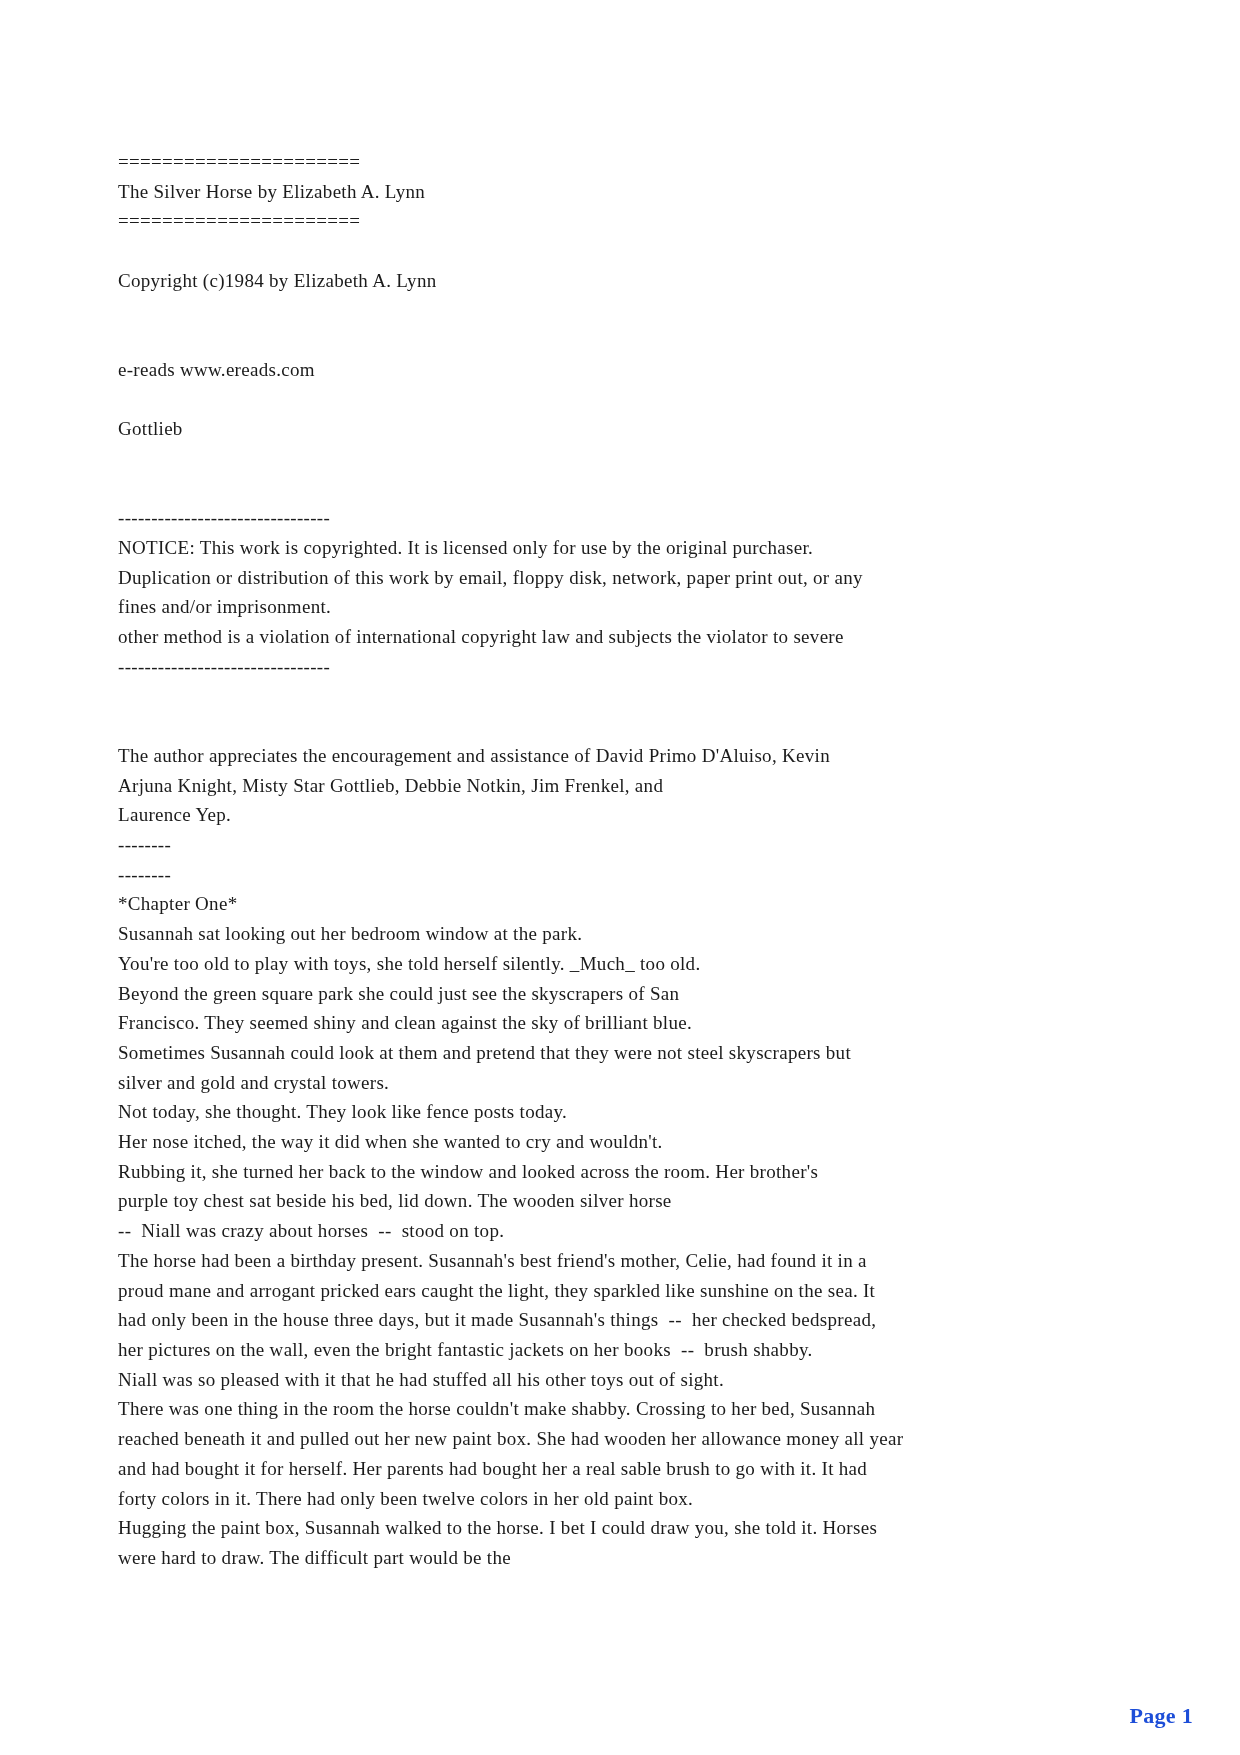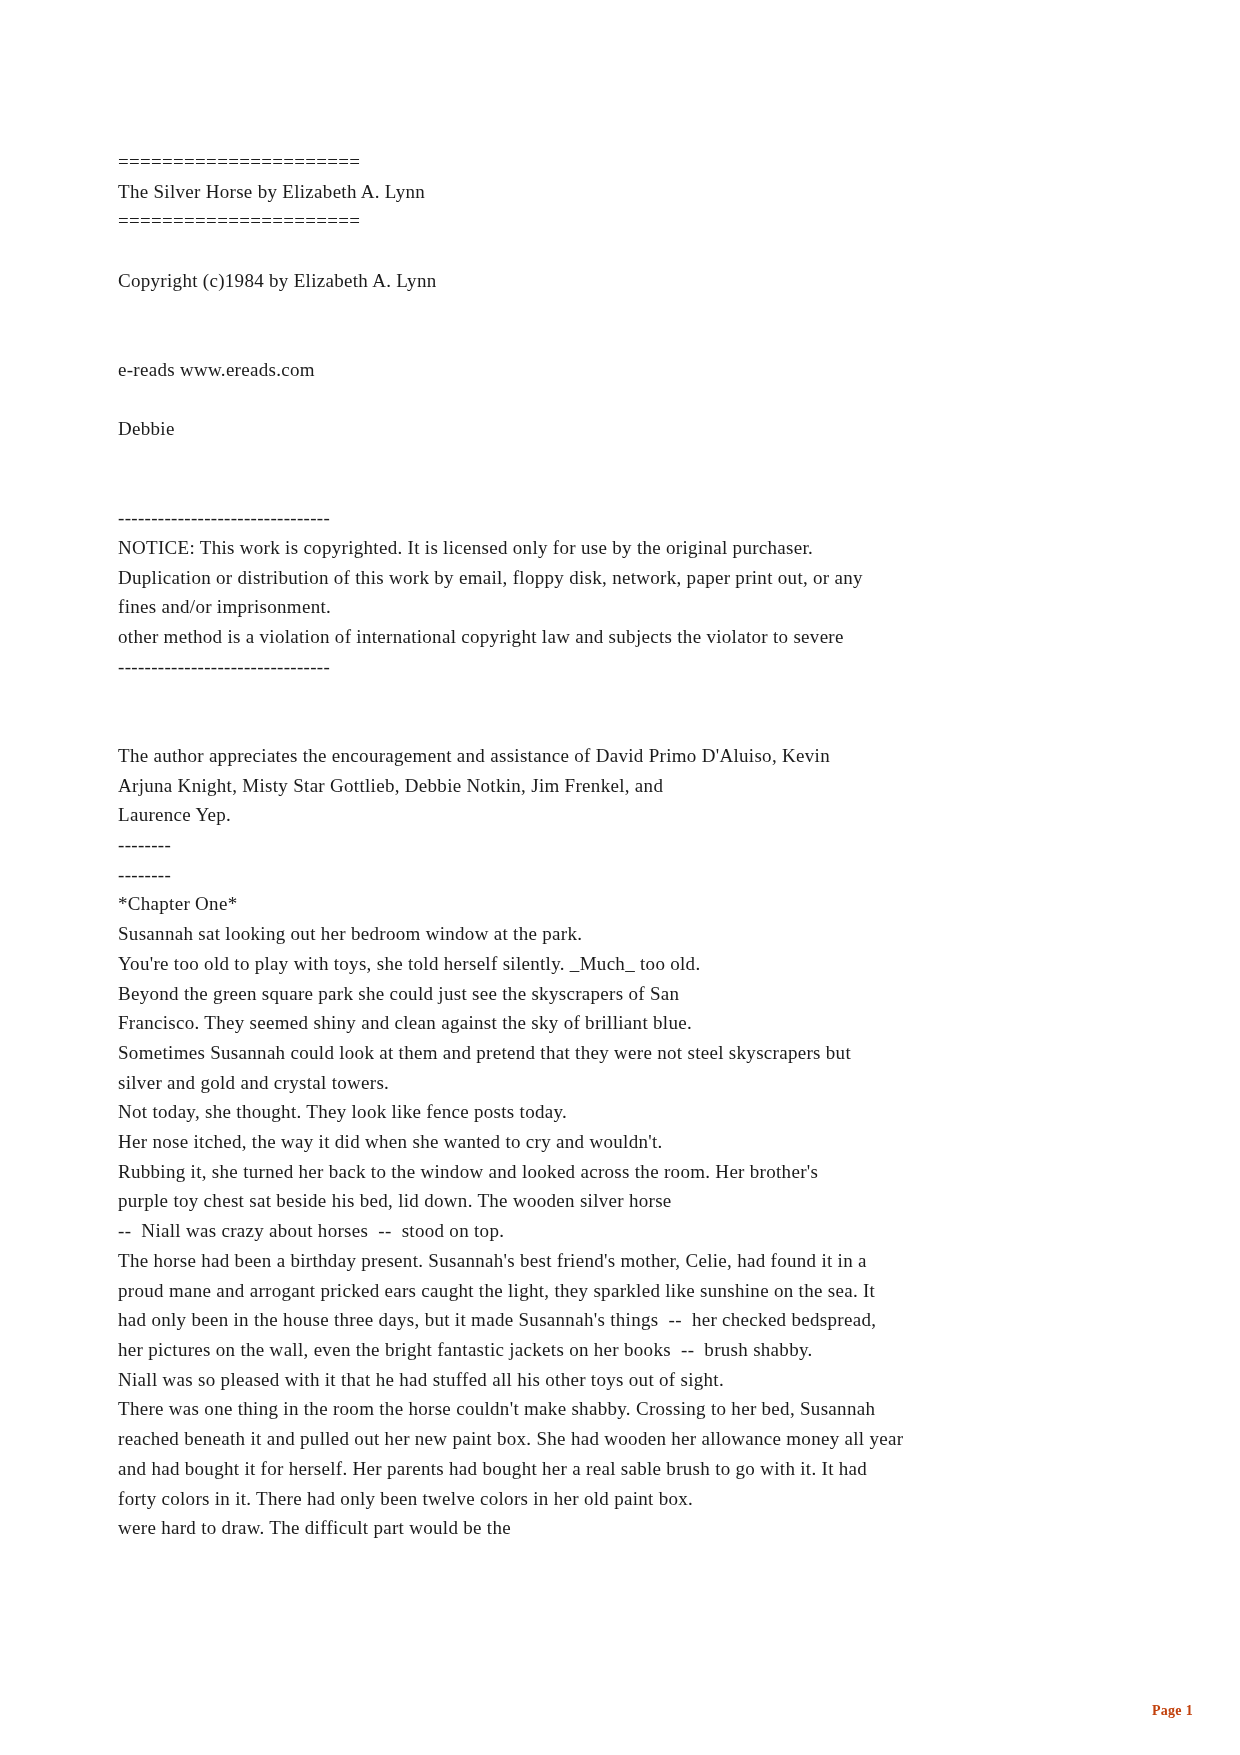--- a/index.html
+++ b/index.html
@@ -26,41 +26,41 @@
     letter-spacing: 0.3px;
   }
   .line {
     white-space: pre;
     min-height: 29.7px;
   }
   .footer {
     position: absolute;
     top: 1703px;
     right: 47px;
-    font-size: 14px;
+    font-size: 22px;
     font-weight: bold;
     letter-spacing: 0.3px;
-    color: #c2410c;
+    color: #1d4ed8;
   }
 </style>
 </head>
 <body>
 
 <div class="page">
   <div class="text-block">
       <div class="line">======================</div>
       <div class="line">The Silver Horse by Elizabeth A. Lynn</div>
       <div class="line">======================</div>
       <div class="line"></div>
       <div class="line">Copyright (c)1984 by Elizabeth A. Lynn</div>
       <div class="line"></div>
       <div class="line"></div>
       <div class="line">e-reads www.ereads.com</div>
       <div class="line"></div>
-      <div class="line">Debbie</div>
+      <div class="line">Gottlieb</div>
       <div class="line"></div>
       <div class="line"></div>
       <div class="line">--------------------------------</div>
       <div class="line">NOTICE: This work is copyrighted. It is licensed only for use by the original purchaser.</div>
       <div class="line">Duplication or distribution of this work by email, floppy disk, network, paper print out, or any</div>
       <div class="line">fines and/or imprisonment.</div>
       <div class="line">other method is a violation of international copyright law and subjects the violator to severe</div>
       <div class="line">--------------------------------</div>
       <div class="line"></div>
       <div class="line"></div>
@@ -83,16 +83,17 @@
       <div class="line">--  Niall was crazy about horses  --  stood on top.</div>
       <div class="line">The horse had been a birthday present. Susannah's best friend's mother, Celie, had found it in a</div>
       <div class="line">proud mane and arrogant pricked ears caught the light, they sparkled like sunshine on the sea. It</div>
       <div class="line">had only been in the house three days, but it made Susannah's things  --  her checked bedspread,</div>
       <div class="line">her pictures on the wall, even the bright fantastic jackets on her books  --  brush shabby.</div>
       <div class="line">Niall was so pleased with it that he had stuffed all his other toys out of sight.</div>
       <div class="line">There was one thing in the room the horse couldn't make shabby. Crossing to her bed, Susannah</div>
       <div class="line">reached beneath it and pulled out her new paint box. She had wooden her allowance money all year</div>
       <div class="line">and had bought it for herself. Her parents had bought her a real sable brush to go with it. It had</div>
       <div class="line">forty colors in it. There had only been twelve colors in her old paint box.</div>
+      <div class="line">Hugging the paint box, Susannah walked to the horse. I bet I could draw you, she told it. Horses</div>
       <div class="line">were hard to draw. The difficult part would be the</div>
     </div>
   <div class="footer">Page 1</div>
 </div>
 
 </body></html>

